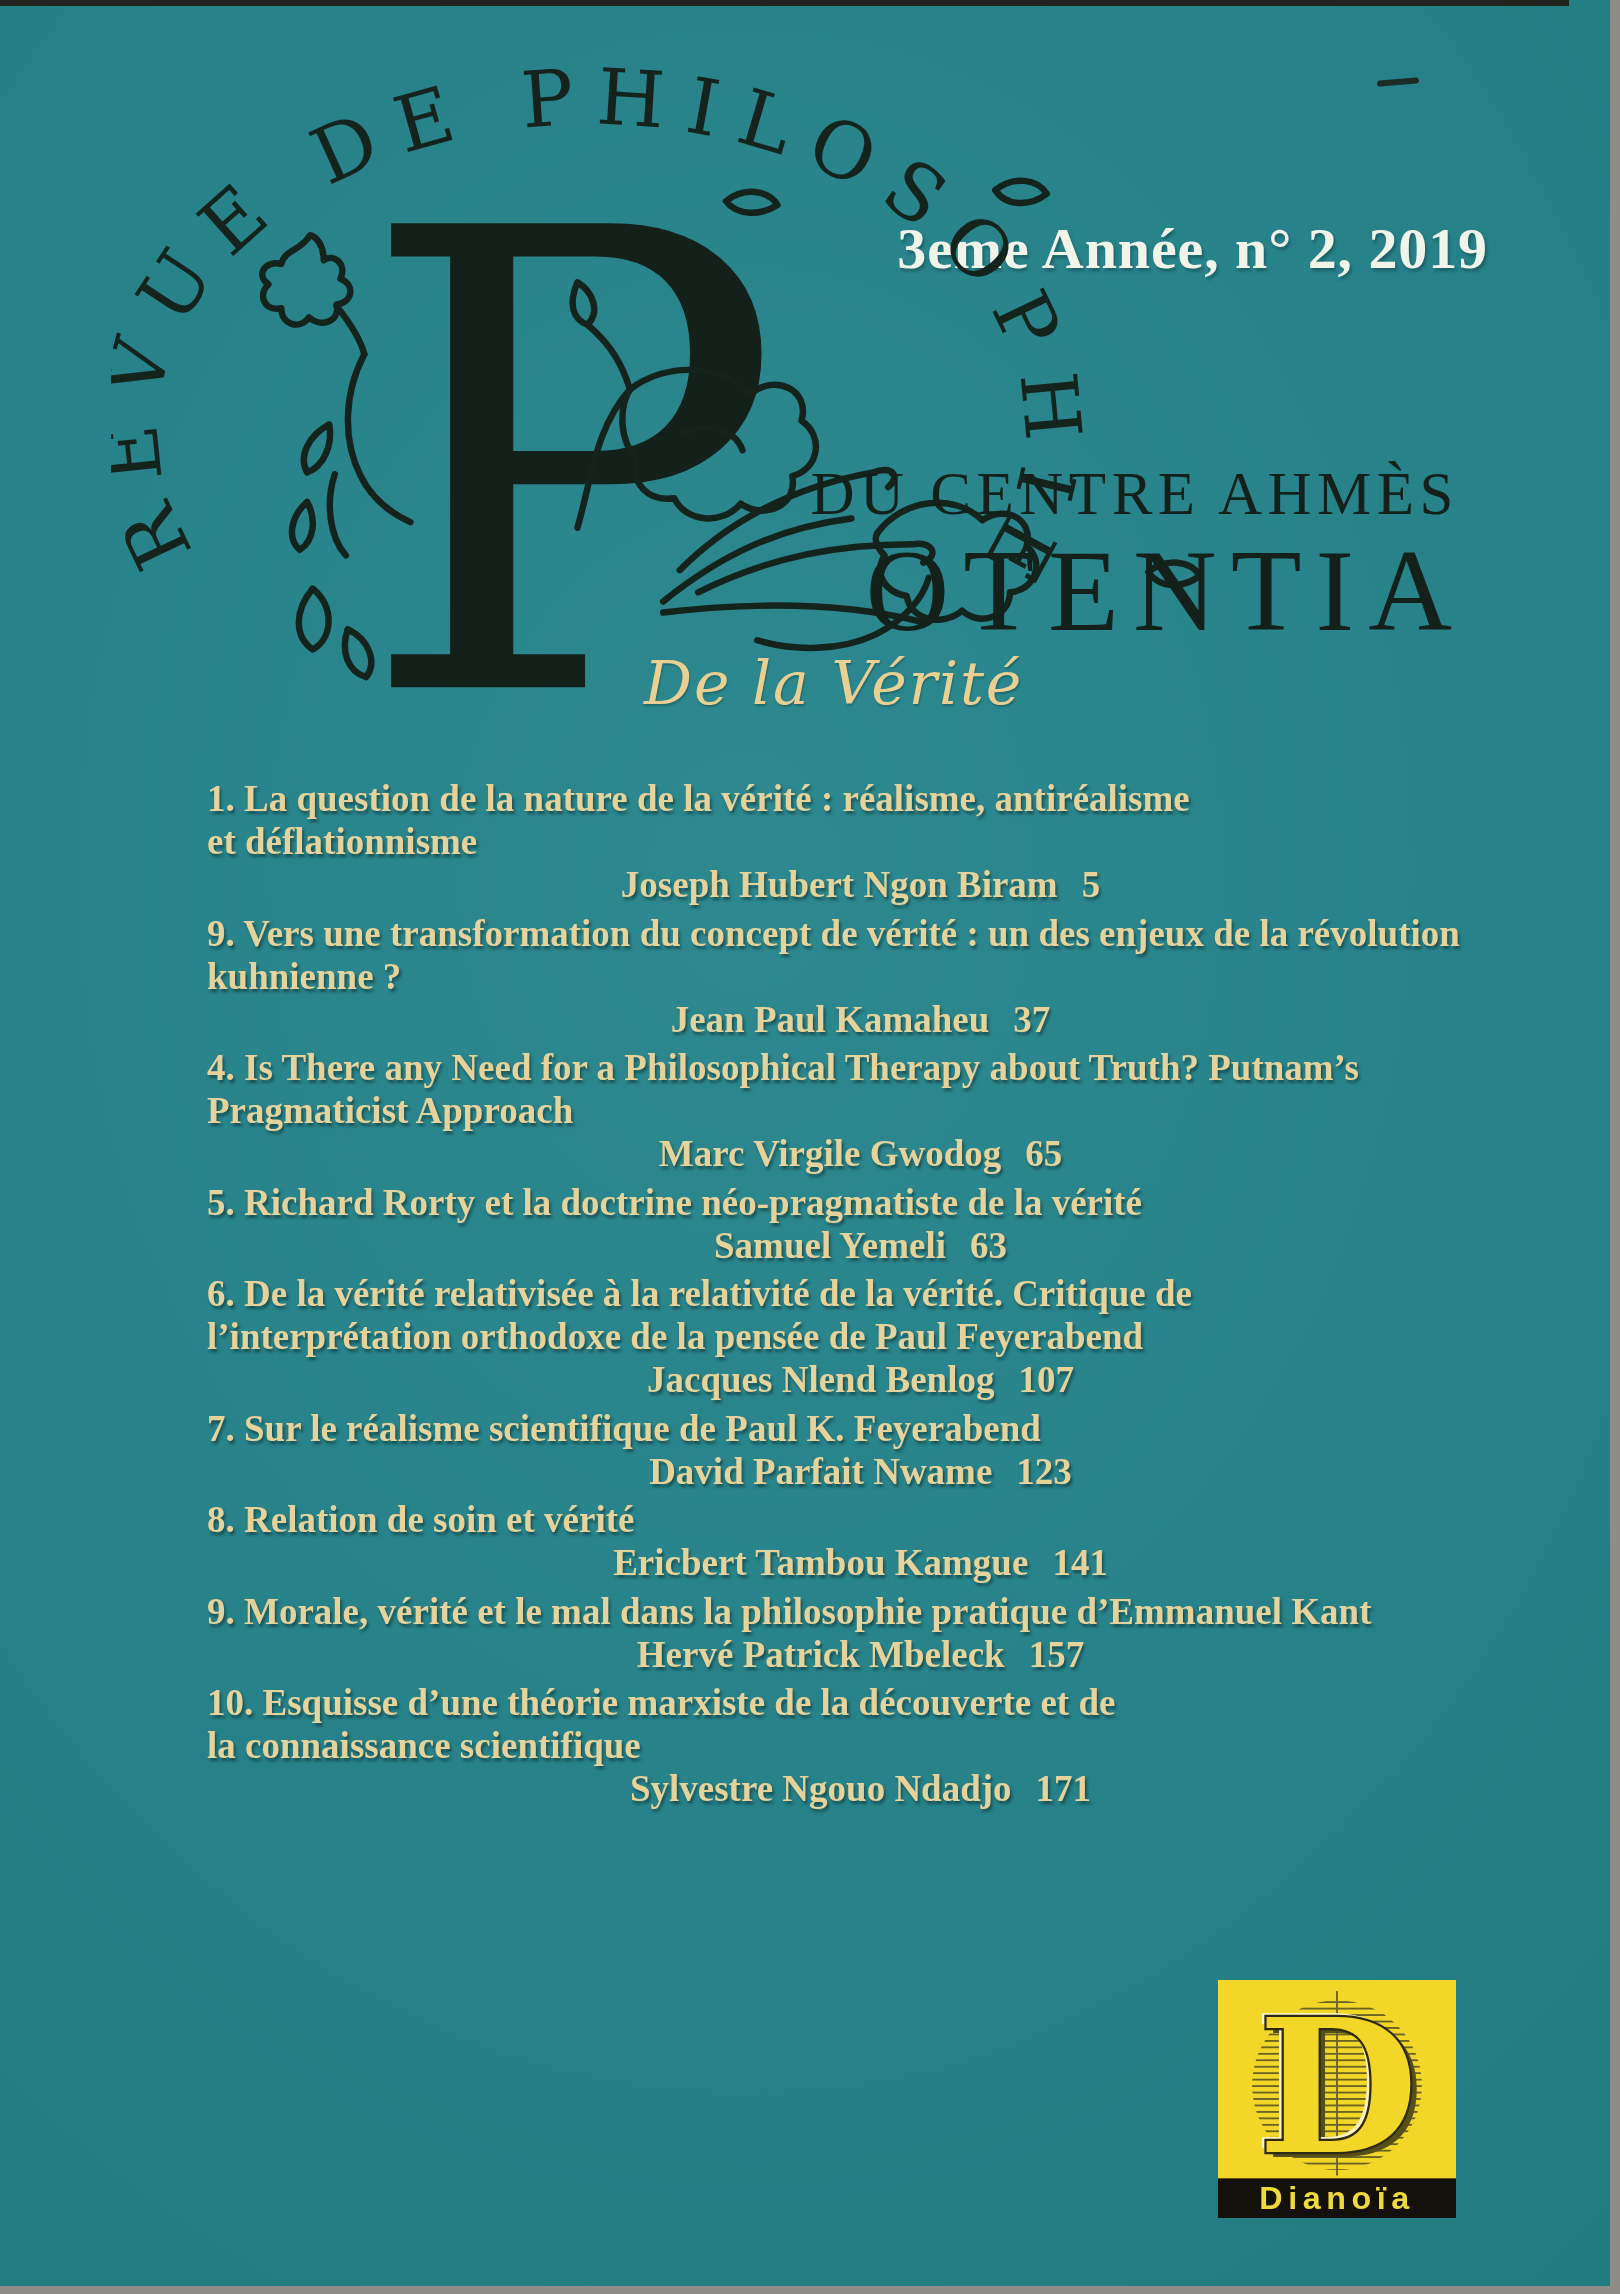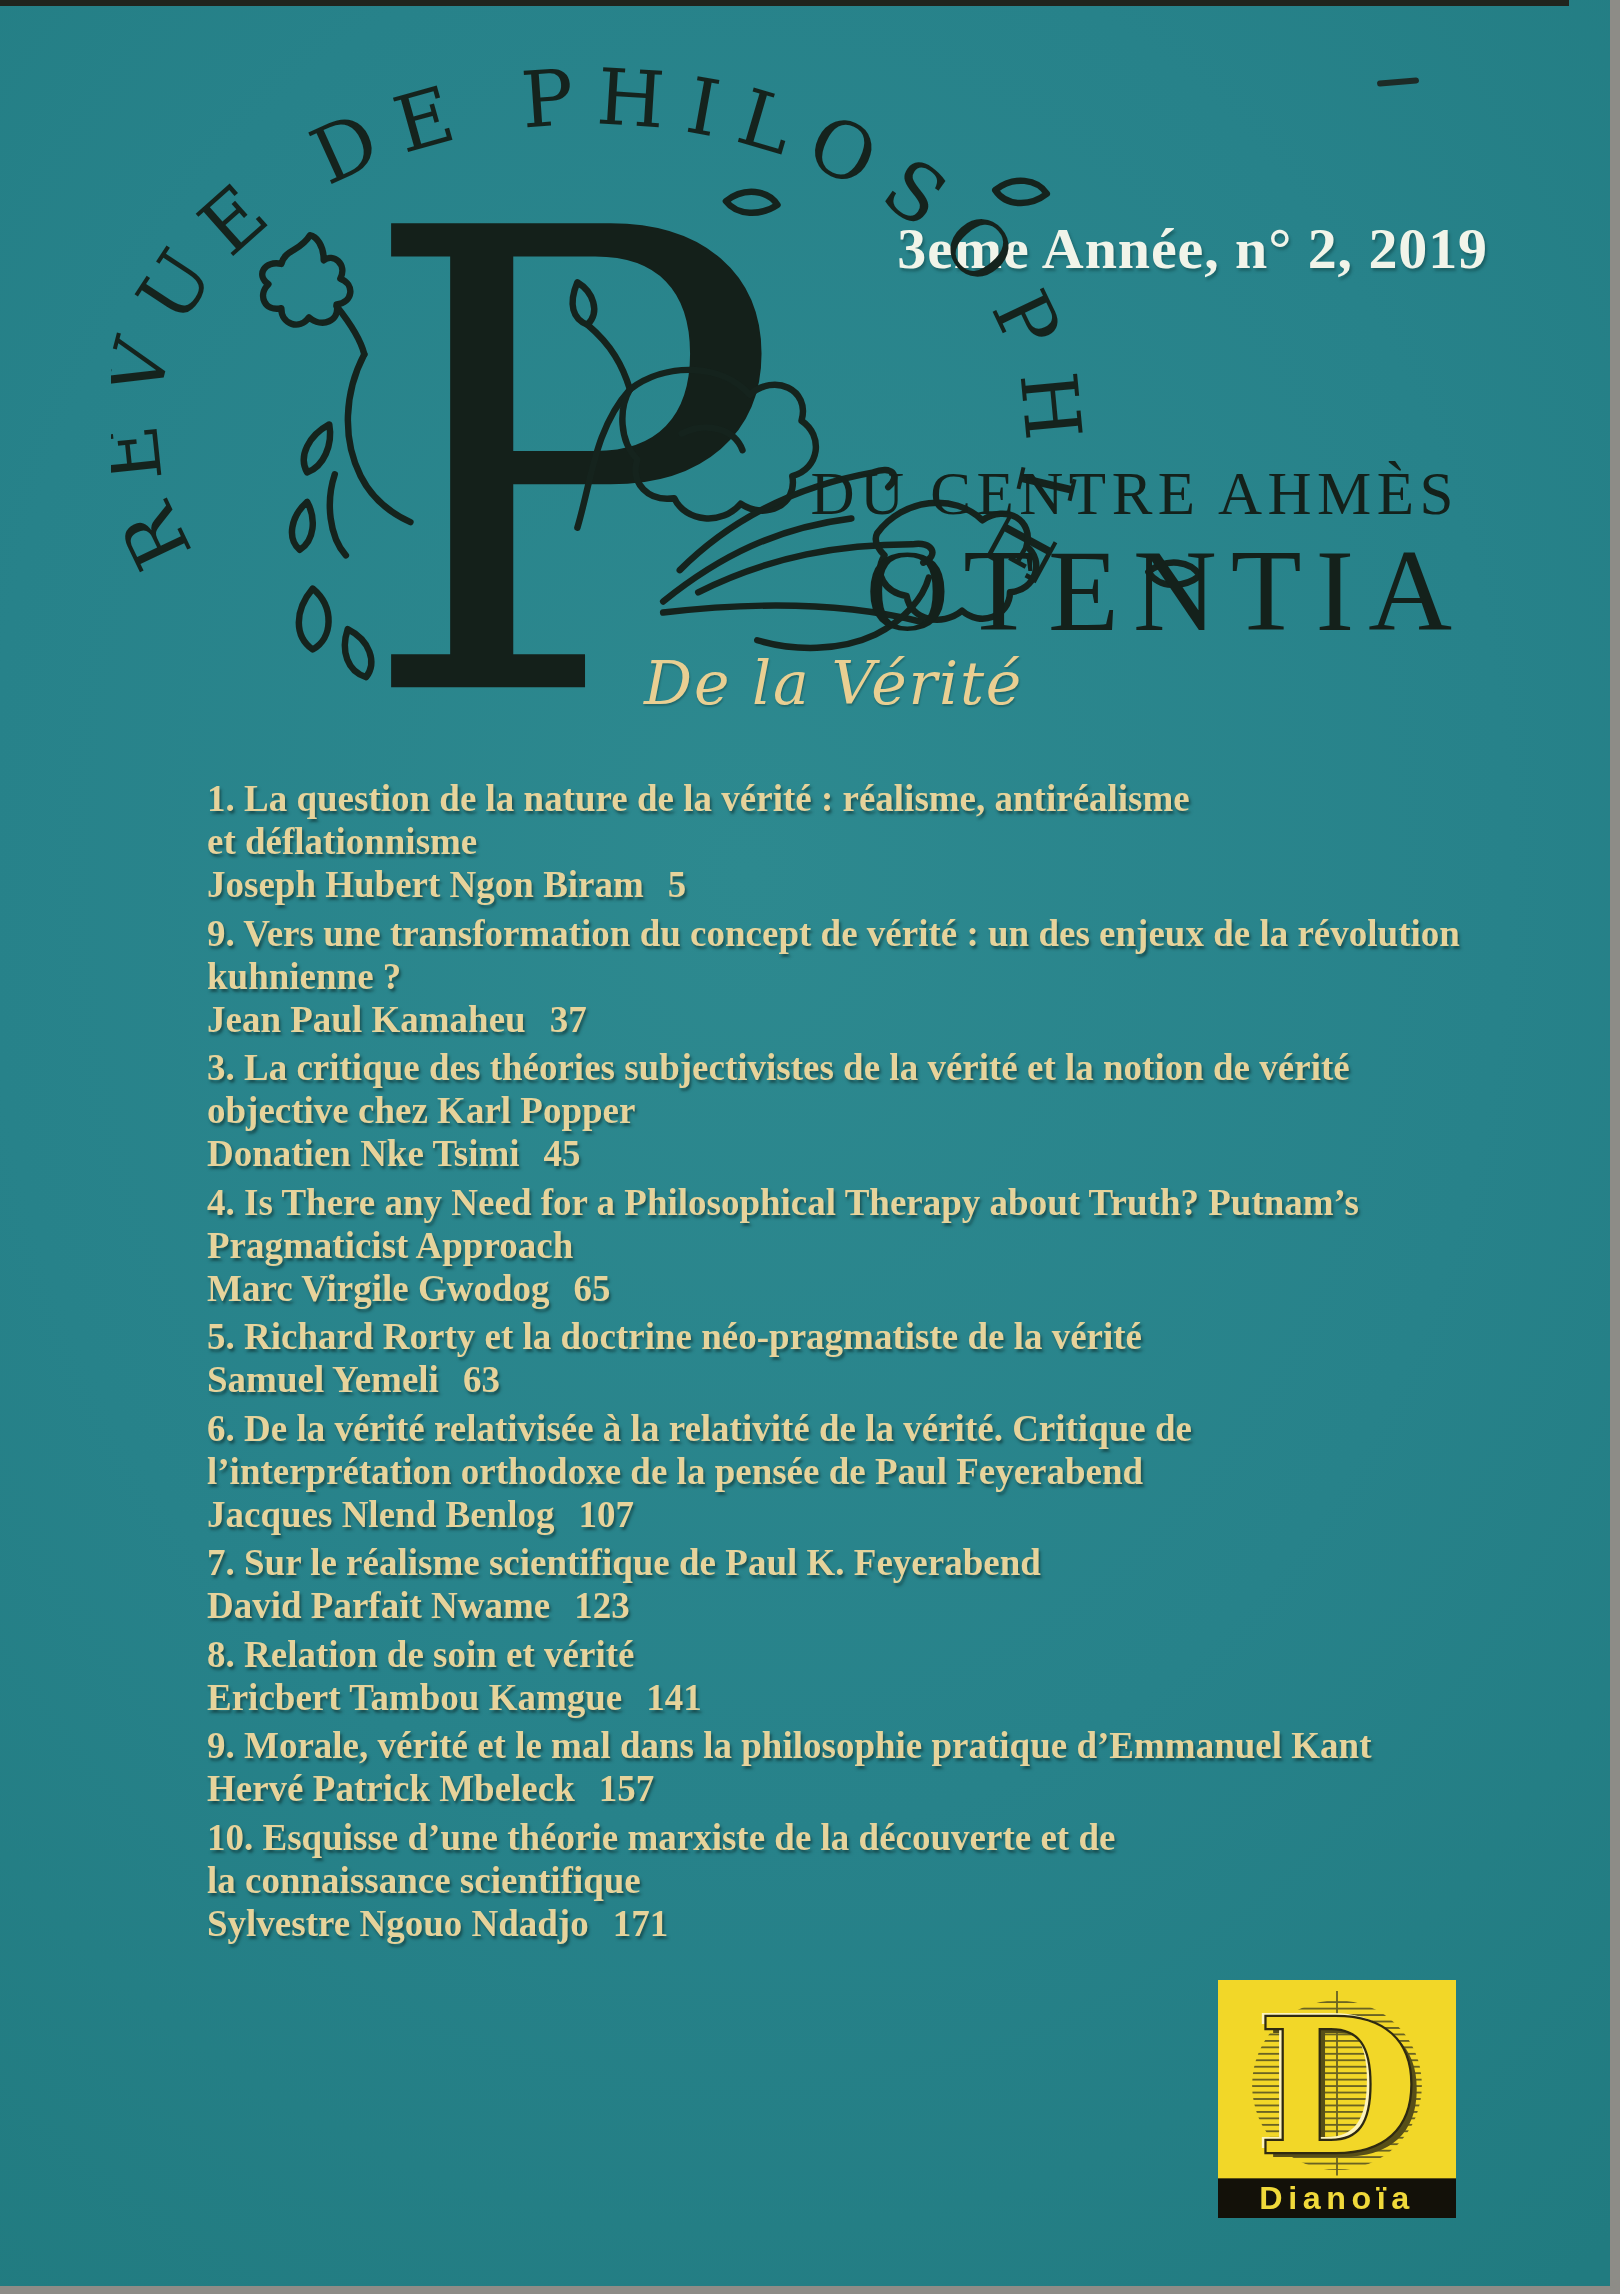--- a/index.html
+++ b/index.html
@@ -40,21 +40,21 @@
   }
   
   .toc{
     position:absolute;left:177px;top:777px;width:1307px;
     color:#e6d39b;font-weight:700;font-size:37px;line-height:43px;
     text-shadow:1.8px 2.8px 2.8px rgba(8,32,32,.5);
     margin-left:30px;
   }
   .toc-item{margin-bottom:5.5px;}
   .toc-title{white-space:nowrap;}
-  .toc-author{text-align:left;white-space:nowrap;}
+  .toc-author{text-align:center;white-space:nowrap;}
   .pg{display:inline-block;margin-left:24px;}
   
   .dianoia{position:absolute;left:1218px;top:1980px;width:238px;height:238px;}
 </style>
 </head>
 <body>
 
 <div class="page">
 
   <div class="issue">3eme Année, n° 2, 2019</div>
@@ -112,25 +112,20 @@
       <div class="toc-title">et déflationnisme</div>
       <div class="toc-author"><span>Joseph Hubert Ngon Biram</span><span class="pg">5</span></div>
     </div>
 
     <div class="toc-item">
       <div class="toc-title">9. Vers une transformation du concept de vérité : un des enjeux de la révolution</div>
       <div class="toc-title">kuhnienne ?</div>
       <div class="toc-author"><span>Jean Paul Kamaheu</span><span class="pg">37</span></div>
     </div>
 
-    <div class="toc-item">
-      <div class="toc-title">3. La critique des théories subjectivistes de la vérité et la notion de vérité</div>
-      <div class="toc-title">objective chez Karl Popper</div>
-      <div class="toc-author"><span>Donatien Nke Tsimi</span><span class="pg">45</span></div>
-    </div>
 
     <div class="toc-item">
       <div class="toc-title">4. Is There any Need for a Philosophical Therapy about Truth? Putnam’s</div>
       <div class="toc-title">Pragmaticist Approach</div>
       <div class="toc-author"><span>Marc Virgile Gwodog</span><span class="pg">65</span></div>
     </div>
 
     <div class="toc-item">
       <div class="toc-title">5. Richard Rorty et la doctrine néo-pragmatiste de la vérité</div>
       <div class="toc-author"><span>Samuel Yemeli</span><span class="pg">63</span></div>

